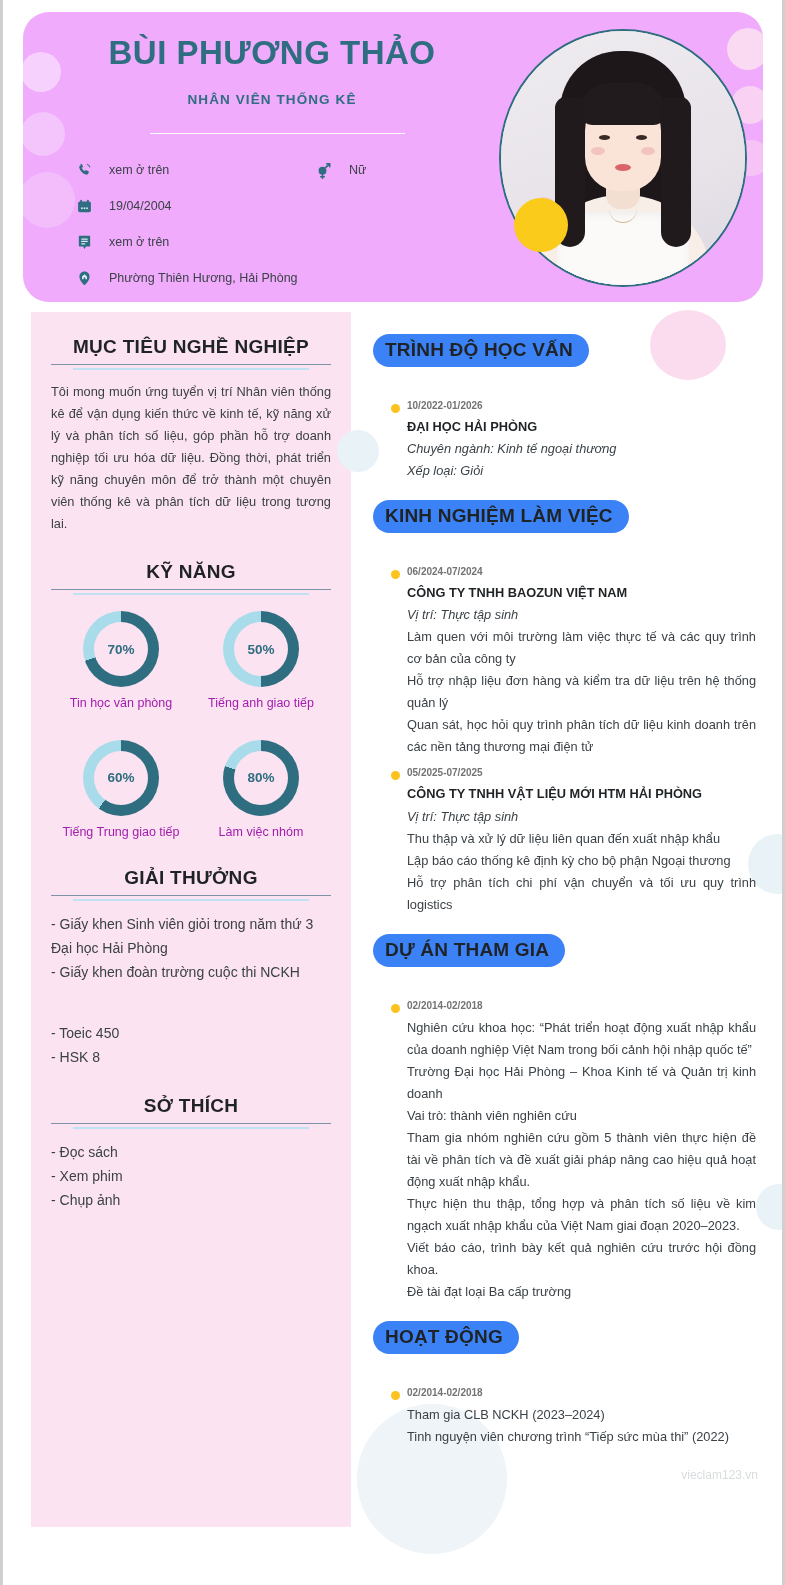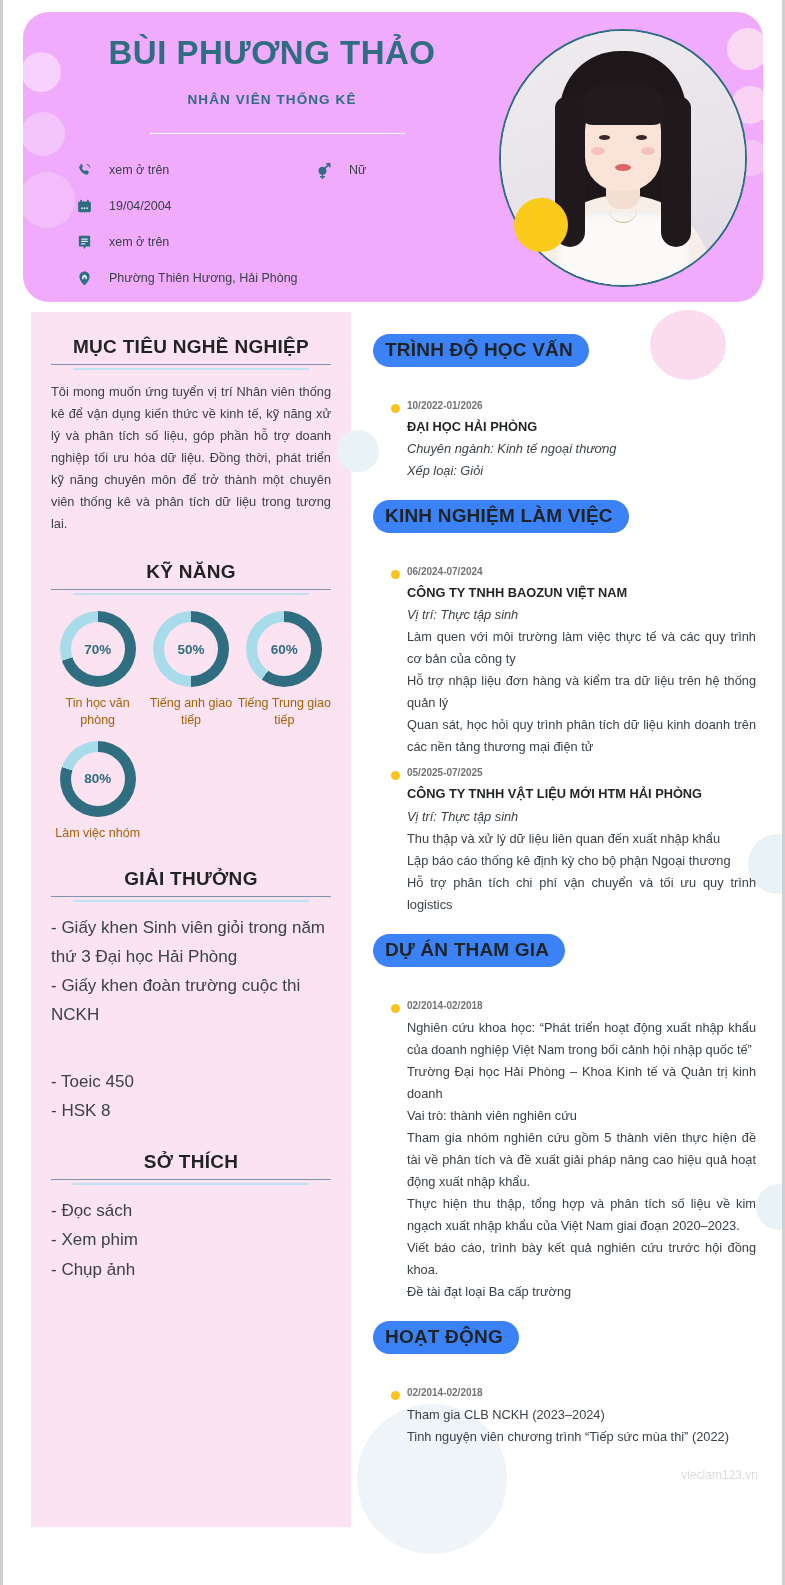--- a/index.html
+++ b/index.html
@@ -234,34 +234,34 @@
   .l-body {
     margin-top: 11px;
     font-size: 12.8px;
     line-height: 1.72;
     color: #3b4247;
     text-align: justify;
   }
 
   .l-list {
     margin-top: 11px;
-    font-size: 17px;
+    font-size: 14px;
     line-height: 1.72;
     color: #3b4247;
   }
   .l-list div { margin-bottom: 0px; }
 
   .section-gap { height: 26px; }
 
   
   .skills-grid {
     margin-top: 16px;
     display: grid;
-    grid-template-columns: 1fr 1fr 1fr;
-    row-gap: 12px;
+    grid-template-columns: 1fr 1fr;
+    row-gap: 28px;
   }
   .skill-cell { text-align: center; }
   .donut {
     width: 76px;
     height: 76px;
     margin: 0 auto;
     border-radius: 50%;
     display: flex;
     align-items: center;
     justify-content: center;
@@ -274,21 +274,21 @@
     display: flex;
     align-items: center;
     justify-content: center;
     font-size: 13.5px;
     font-weight: bold;
     color: #2f6d80;
   }
   .skill-label {
     margin-top: 8px;
     font-size: 12.5px;
-    color: #a16207;
+    color: #a21caf;
     line-height: 1.35;
   }
 
   
   .r-head {
     display: inline-block;
     background: #3b82f6;
     border-radius: 17px;
     padding: 5px 16px 6px 12px;
     font-size: 19px;

